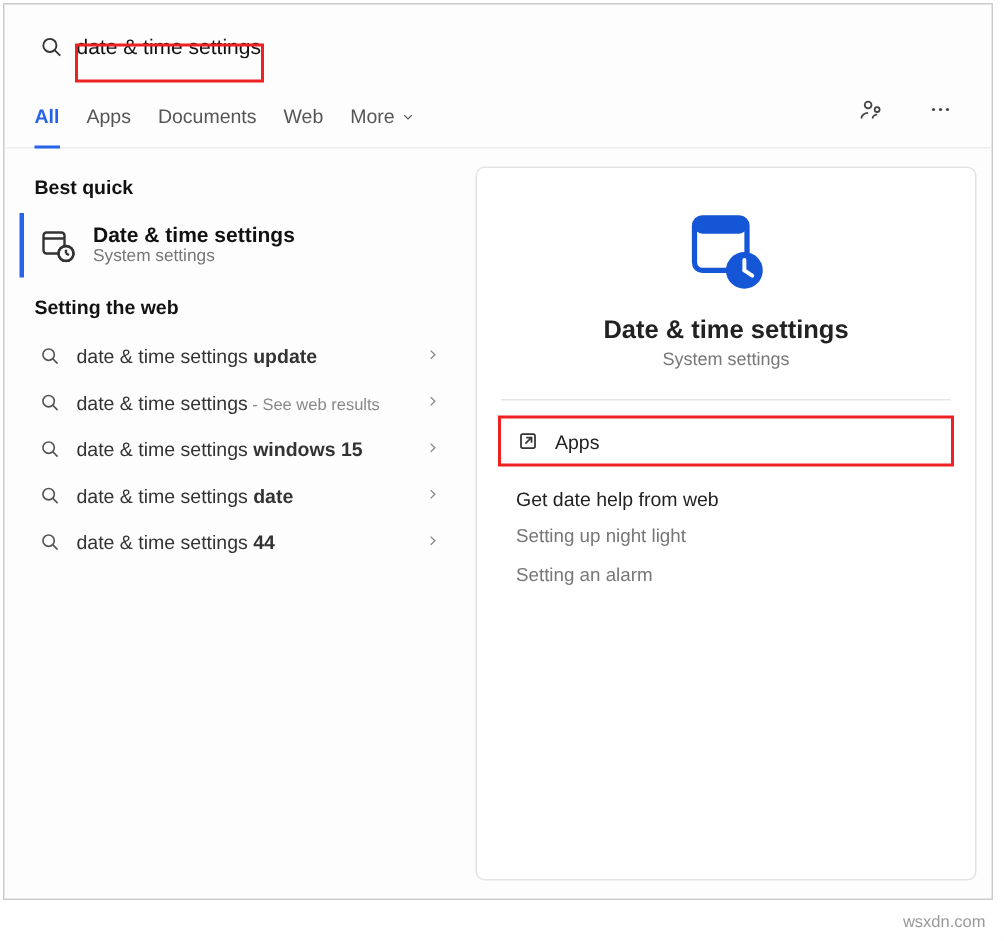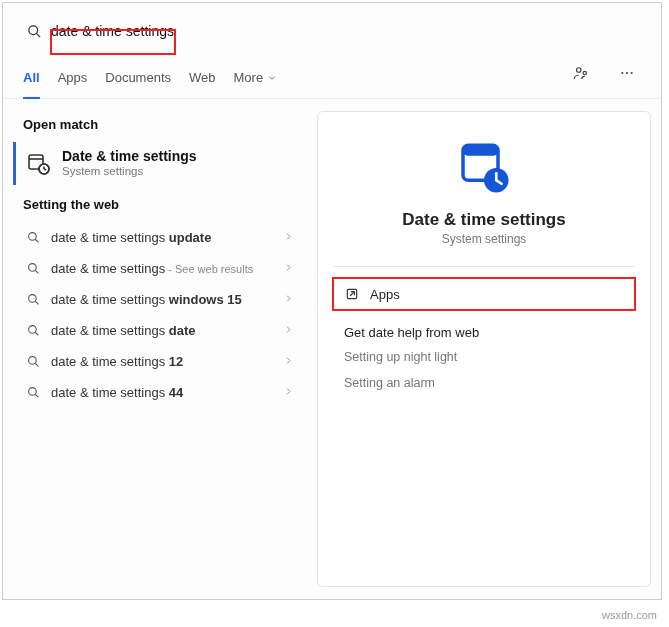--- a/index.html
+++ b/index.html
@@ -92,21 +92,21 @@
       <svg width="16" height="16" viewBox="0 0 24 24" fill="#444">
           <circle cx="5" cy="12" r="1.6"></circle>
           <circle cx="12" cy="12" r="1.6"></circle>
           <circle cx="19" cy="12" r="1.6"></circle>
         </svg>
     </div>
   </div>
 
   <div class="body">
     <div class="left">
-      <div class="sec-h">Open match</div>
+      <div class="sec-h">Best quick</div>
 
       <div class="best">
         <span class="bi">
           <svg width="24" height="24" viewBox="0 0 24 24" fill="none" stroke="#333" stroke-width="1.6">
               <rect x="3" y="4" width="14" height="14" rx="2"></rect>
               <line x1="3" y1="8" x2="17" y2="8"></line>
               <circle cx="18" cy="18" r="5" fill="#fff"></circle>
               <circle cx="18" cy="18" r="5"></circle>
               <line x1="18" y1="15.5" x2="18" y2="18"></line>
               <line x1="18" y1="18" x2="20" y2="19"></line>
@@ -169,32 +169,20 @@
                 <polyline points="9 6 15 12 9 18"></polyline>
               </svg></span>
           </div>
           <div class="row">
             <span class="ri">
               <svg width="13" height="13" viewBox="0 0 24 24" fill="none" stroke="#555" stroke-width="2">
                 <circle cx="10" cy="10" r="7"></circle>
                 <line x1="21" y1="21" x2="15" y2="15"></line>
               </svg>
             </span>
-            <span class="rt">date &amp; time settings <b>12</b></span>
-            <span class="rc"><svg width="11" height="11" viewBox="0 0 24 24" fill="none" stroke="#888" stroke-width="2">
-                <polyline points="9 6 15 12 9 18"></polyline>
-              </svg></span>
-          </div>
-          <div class="row">
-            <span class="ri">
-              <svg width="13" height="13" viewBox="0 0 24 24" fill="none" stroke="#555" stroke-width="2">
-                <circle cx="10" cy="10" r="7"></circle>
-                <line x1="21" y1="21" x2="15" y2="15"></line>
-              </svg>
-            </span>
             <span class="rt">date &amp; time settings <b>44</b></span>
             <span class="rc"><svg width="11" height="11" viewBox="0 0 24 24" fill="none" stroke="#888" stroke-width="2">
                 <polyline points="9 6 15 12 9 18"></polyline>
               </svg></span>
           </div>
         </div>
     </div>
 
     <div class="right">
       <div class="app-icon">

